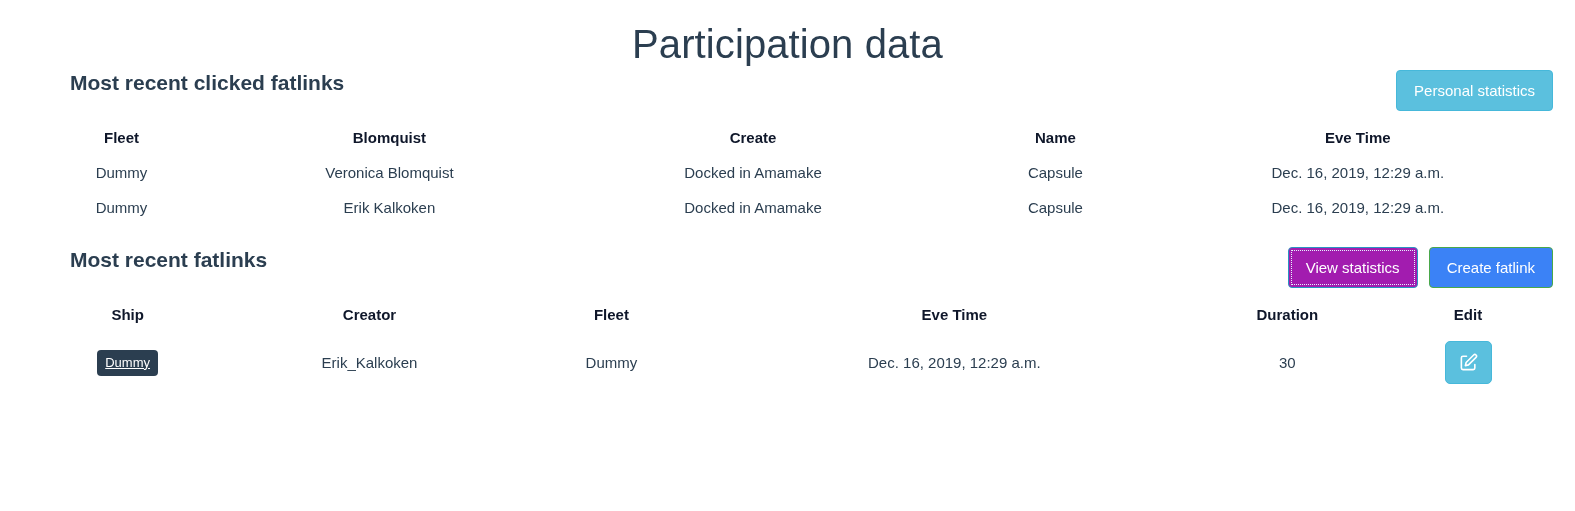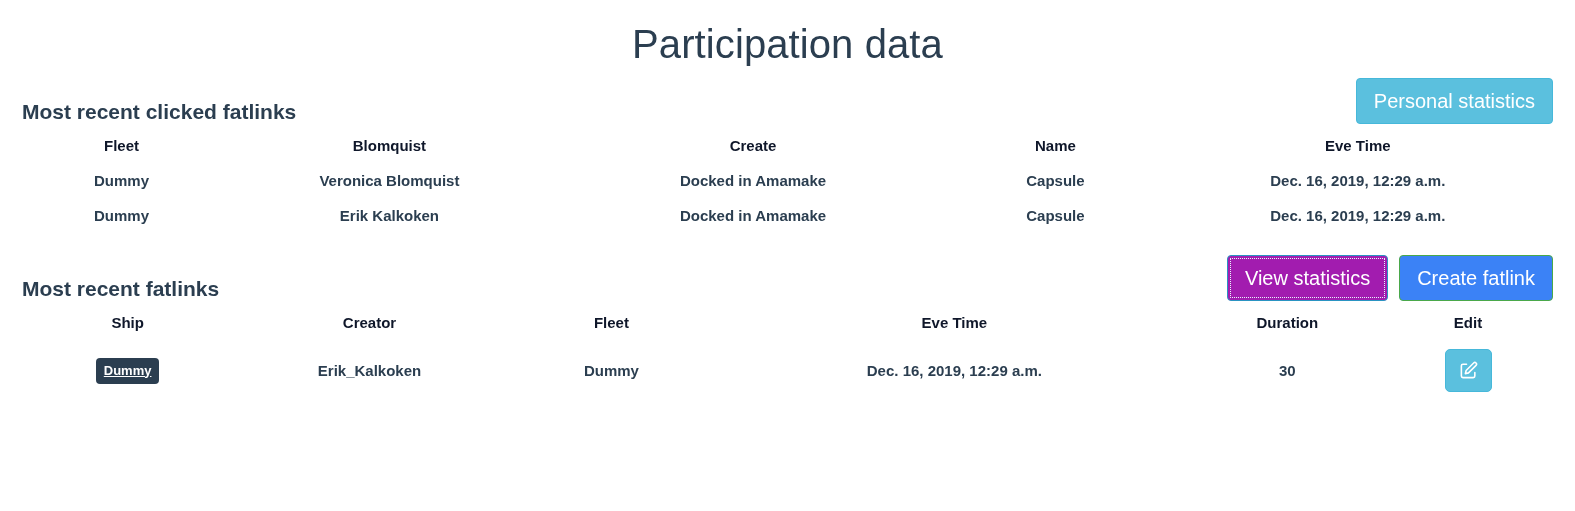--- a/index.html
+++ b/index.html
@@ -22,51 +22,52 @@
     padding: 0 22px;
   }
 
   
   .page-title {
     text-align: center;
     font-size: 40px;
     font-weight: 400;
     line-height: 1.1;
     color: #2b3e50;
-    margin: 12px 0 12px 0;
+    margin: 12px 0 4px 0;
     padding-top: 10px;
     letter-spacing: 0.1px;
   }
 
   
   .section-head {
     position: relative;
     display: flex;
-    align-items: flex-end;
+    align-items: flex-start;
     justify-content: space-between;
     min-height: 46px;
+    margin-left: 48px;
   }
   .section-title {
     font-size: 21px;
     font-weight: bold;
     color: #2b3e50;
     margin: 0;
     line-height: 1.2;
   }
   .btn-group {
     display: flex;
     align-items: center;
     gap: 11px;
   }
   .btn {
     display: inline-flex;
     align-items: center;
     justify-content: center;
     font-family: "Liberation Sans", sans-serif;
-    font-size: 20px;
+    font-size: 15px;
     line-height: 1;
     color: #ffffff;
     border: 1px solid transparent;
     border-radius: 4px;
     padding: 12px 17px;
     cursor: pointer;
     white-space: nowrap;
     text-decoration: none;
   }
   .btn-info {
@@ -96,21 +97,21 @@
     font-size: 15px;
     font-weight: bold;
     color: #0f172a;
     text-align: center;
     padding: 9px 4px;
     border: none;
     white-space: nowrap;
   }
   table.data-table td {
     font-size: 15px;
-    font-weight: 700;
+    font-weight: 400;
     color: #2b3e50;
     text-align: center;
     padding: 9px 4px;
     border: none;
     white-space: nowrap;
   }
 
   
   .t1 col.c1 { width: 13.0%; }
   .t1 col.c2 { width: 22.0%; }

